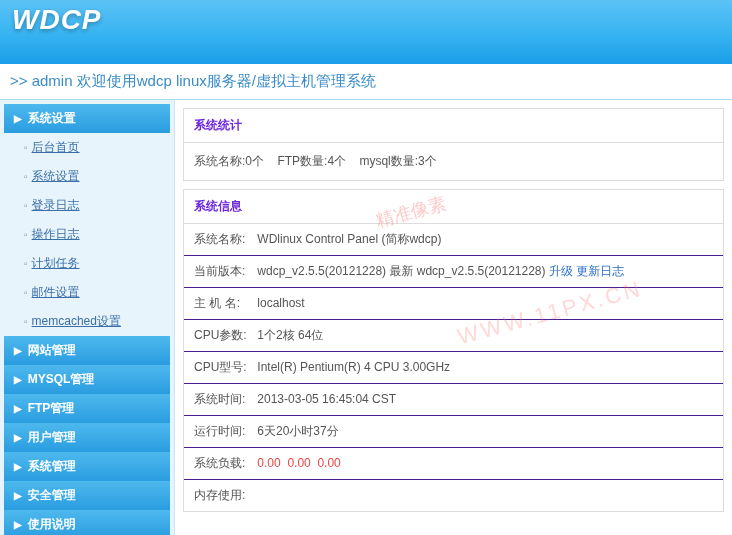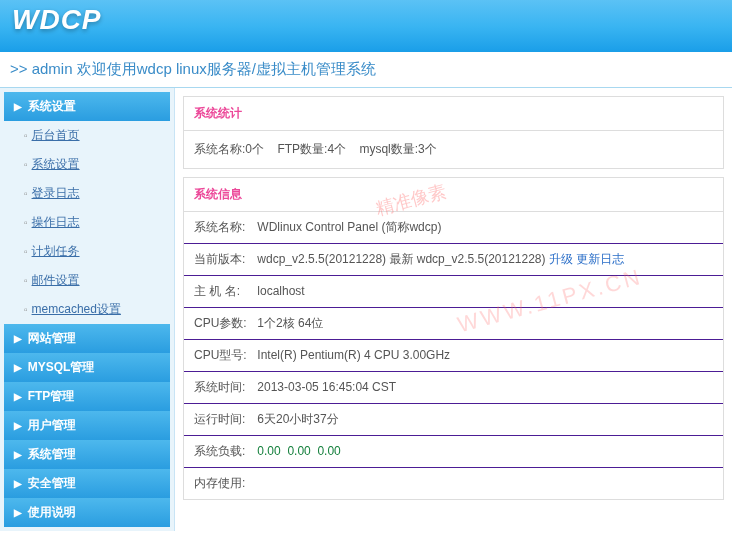--- a/index.html
+++ b/index.html
@@ -1,38 +1,38 @@
 <!DOCTYPE html>
 <html><head>
 <meta charset="utf-8">
 <style>
 * { margin: 0; padding: 0; box-sizing: border-box; }
 body { font-family: Arial, "Microsoft YaHei", sans-serif; font-size: 12px; background: #fff; width: 732px; }
-.header { background: linear-gradient(to bottom, #5bc2f5 0%, #3ab5f2 50%, #1a9ee8 100%); height: 52px; padding: 4px 12px; }
+.header { background: linear-gradient(to bottom, #5bc2f5 0%, #3ab5f2 50%, #1a9ee8 100%); height: 64px; padding: 4px 12px; }
 .logo { color: #fff; font-size: 28px; font-weight: bold; font-style: italic; text-shadow: 0 2px 4px rgba(0,0,0,0.3); letter-spacing: 1px; }
 .breadcrumb-bar { background: #fff; border-bottom: 1px solid #a8d8f0; padding: 8px 10px; color: #3a8cc8; font-size: 15px; }
 .container { display: flex; }
 .sidebar { width: 175px; background: #e8f4fb; border-right: 1px solid #c8e4f5; padding: 4px; }
 .menu-header { background: linear-gradient(to bottom, #4db8ed, #2a9de0); color: #fff; font-weight: bold; padding: 6px 10px; display: flex; align-items: center; gap: 6px; cursor: pointer; }
 .menu-header .arrow { font-size: 10px; }
 .submenu { background: #e8f4fb; padding: 0; }
 .submenu-item { padding: 6px 10px 6px 20px; display: flex; align-items: center; gap: 4px; }
 .submenu-item .bullet { color: #888; font-size: 10px; }
 .submenu-item a { color: #3a6ea8; text-decoration: underline; cursor: pointer; }
 .content { flex: 1; padding: 8px; background: #fff; position: relative; }
 .panel { border: 1px solid #ddd; margin-bottom: 8px; background: #fff; }
-.panel-title { font-weight: bold; padding: 8px 10px; color: #ec4899; border-bottom: 1px solid #ddd; }
+.panel-title { font-weight: bold; padding: 8px 10px; color: #6d28d9; border-bottom: 1px solid #ddd; }
 .panel-body { padding: 10px; color: #555; }
 .info-row { padding: 7px 10px; border-bottom: 1px solid #4c1d95; color: #555; font-family: Verdana, sans-serif; }
 .info-row:last-child { border-bottom: none; }
 .info-label { display: inline-block; min-width: 60px; }
 .link { color: #2a6ec8; cursor: pointer; }
 .watermark { position: absolute; top: 100px; left: 200px; color: rgba(255,100,100,0.35); font-size: 18px; transform: rotate(-15deg); pointer-events: none; z-index: 10; }
 .watermark2 { position: absolute; top: 200px; left: 280px; color: rgba(255,100,100,0.25); font-size: 22px; transform: rotate(-15deg); pointer-events: none; z-index: 10; letter-spacing: 3px; }
-.load-val { color: #15803d; }
+.load-val { color: #ef4444; }
 </style>
 </head>
 <body>
 
 <div class="header">
   <span class="logo">WDCP</span>
 </div>
 
 <div class="breadcrumb-bar">&gt;&gt; admin 欢迎使用wdcp linux服务器/虚拟主机管理系统</div>
 

